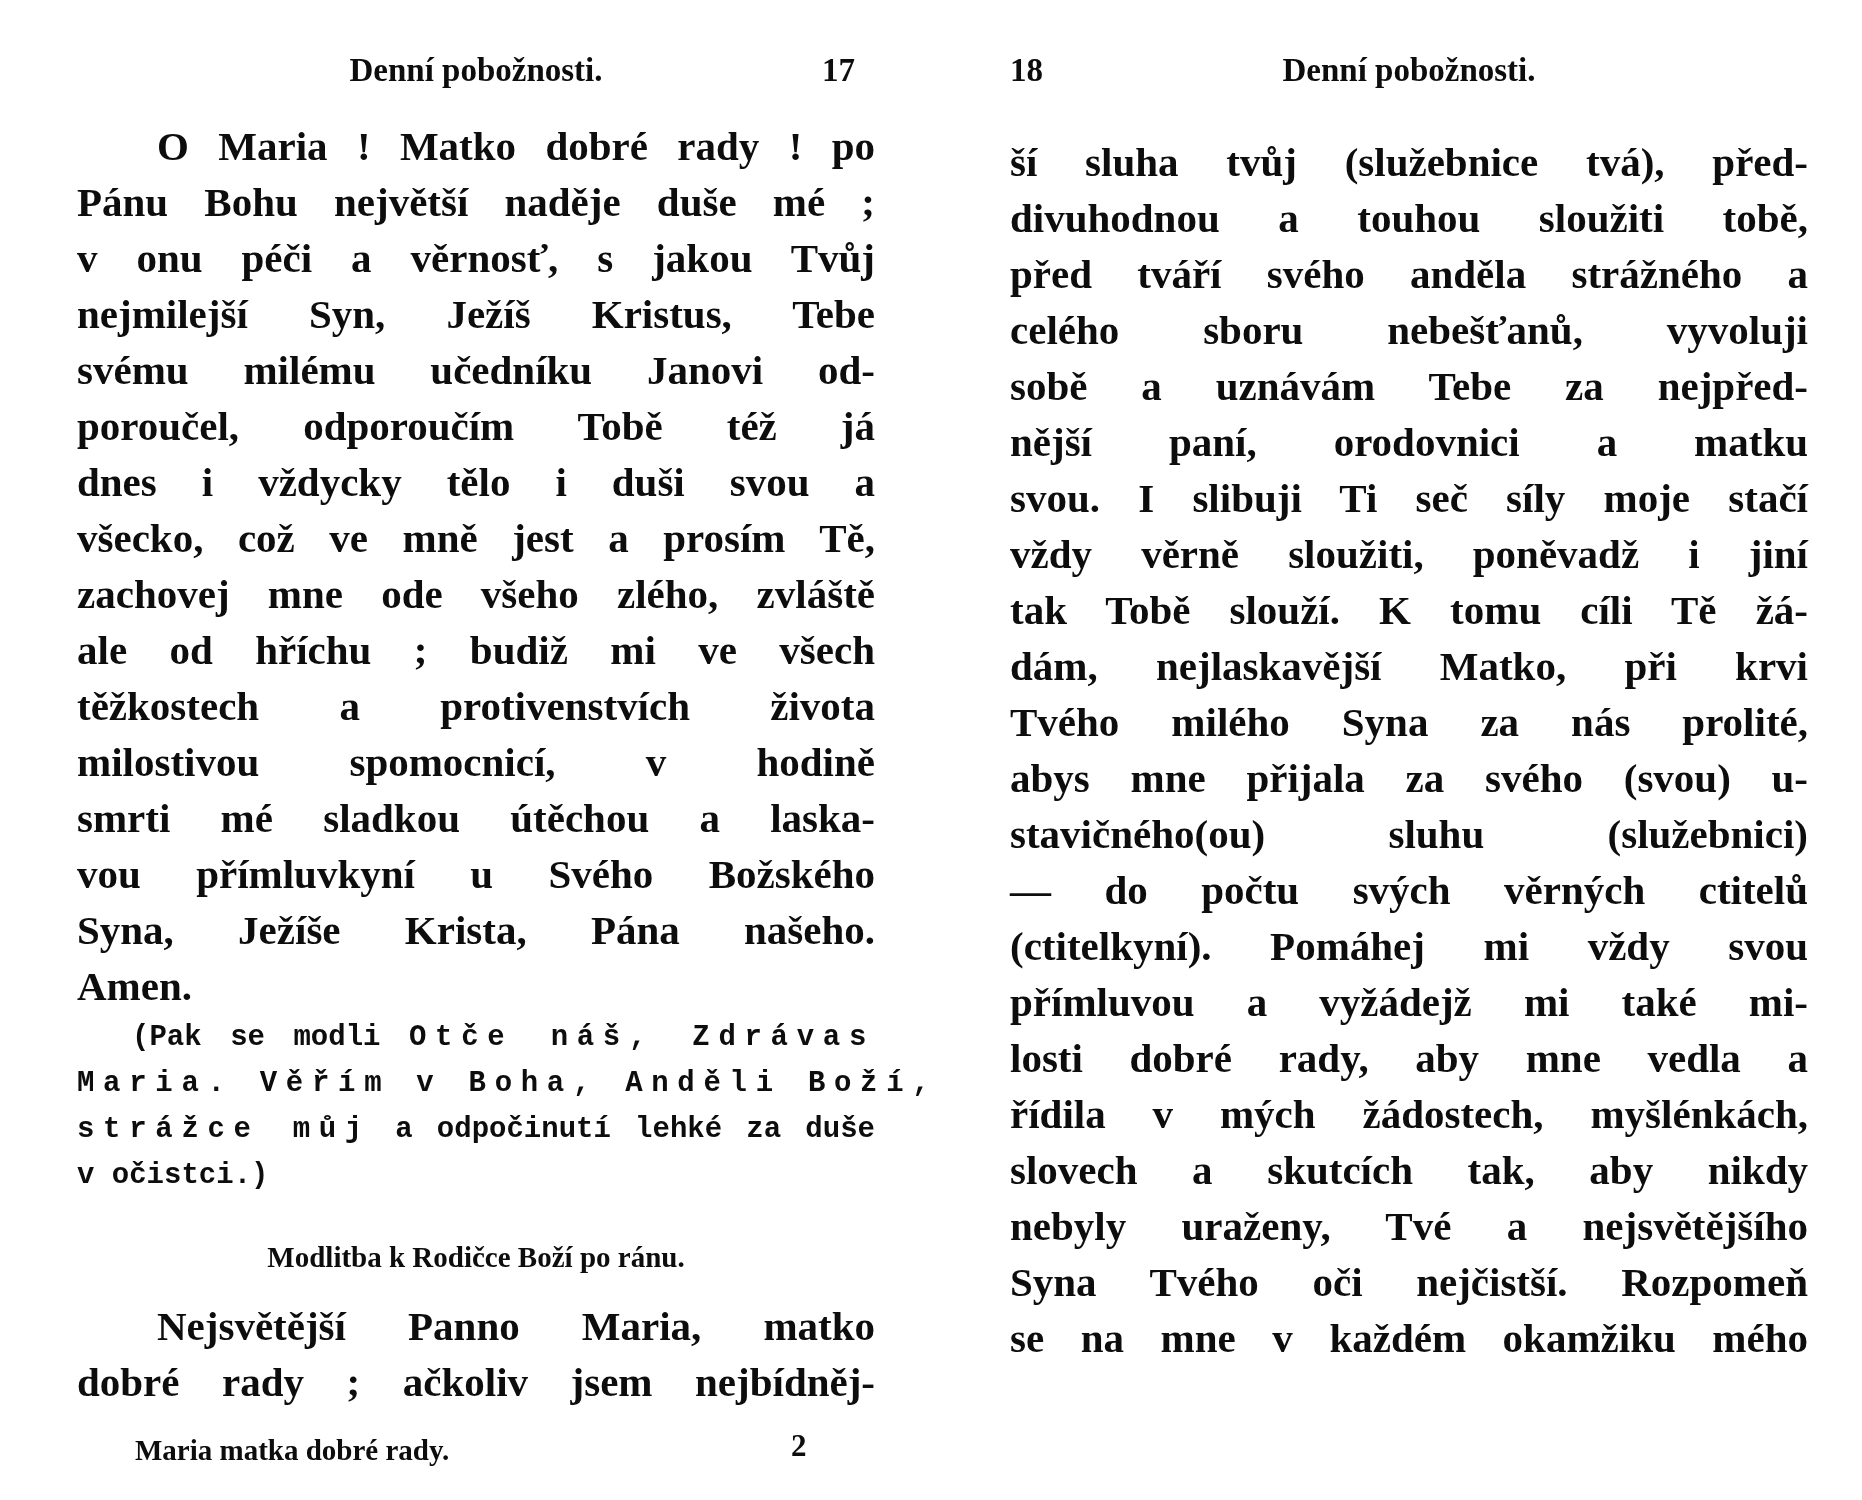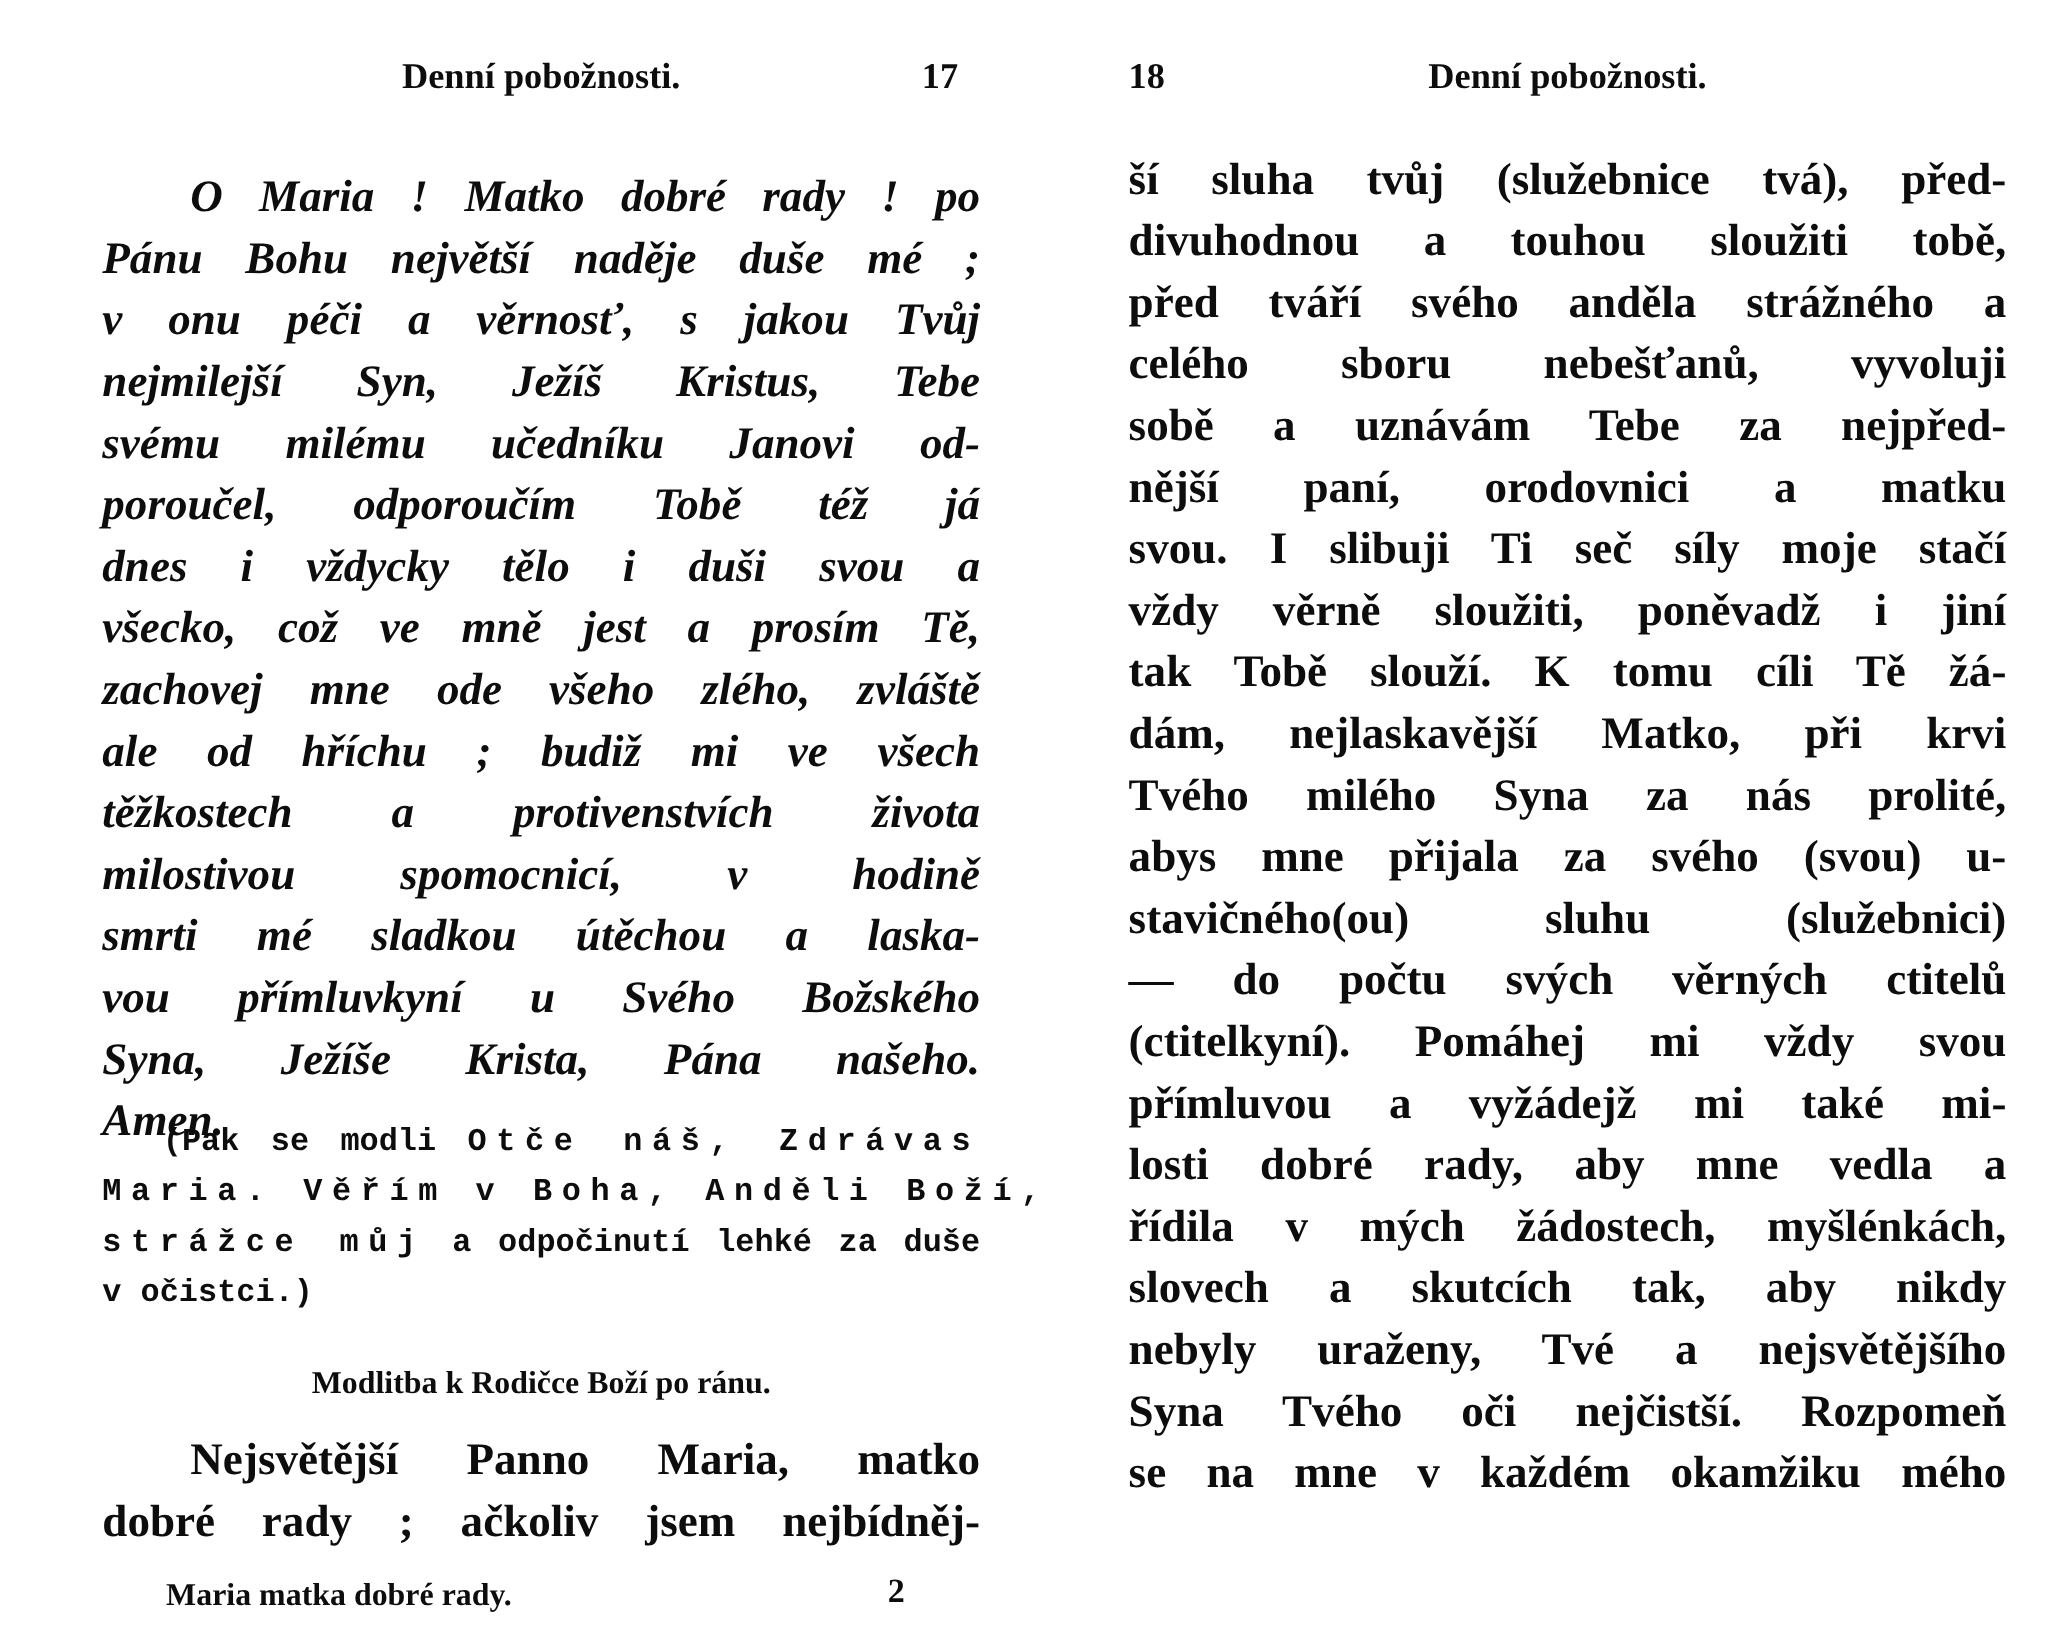--- a/index.html
+++ b/index.html
@@ -14,21 +14,20 @@
     background: #ffffff;
     color: #0d0d0d;
     font-family: "Liberation Serif", "DejaVu Serif", serif;
     overflow: hidden;
   }
   .page {
     position: absolute;
     top: 0;
     width: 931px;
     height: 1500px;
-    margin-left: 16px;
   }
   .page.left  { left: 0; }
   .page.right { left: 931px; }
 
   .block {
     position: absolute;
     left: 77px;
     width: 798px;
   }
   .page.right .block { left: 79px; }
@@ -63,21 +62,21 @@
     line-height: 46px;
     font-weight: bold;
     text-align: justify;
     text-align-last: justify;
     white-space: nowrap;
   }
   .rl.end { text-align: left; text-align-last: left; }
   .rl.ind { text-indent: 55px; }
   .sp { letter-spacing: 0.30em; }
 
-  .pl-p1      { top: 150px; font-style: italic; }
+  .pl-p1      { top: 118px; }
   .pl-rubric  { top: 1015px; font-family: Liberation Mono, monospace; }
   .pl-heading { top: 1232px; }
   .pl-p2      { top: 1298px; }
   .pl-footer  { top: 1430px; height: 50px; }
   .pr-body    { top: 134px; }
 
   .section-heading {
     margin: 0;
     font-size: 29px;
     line-height: 50px;

